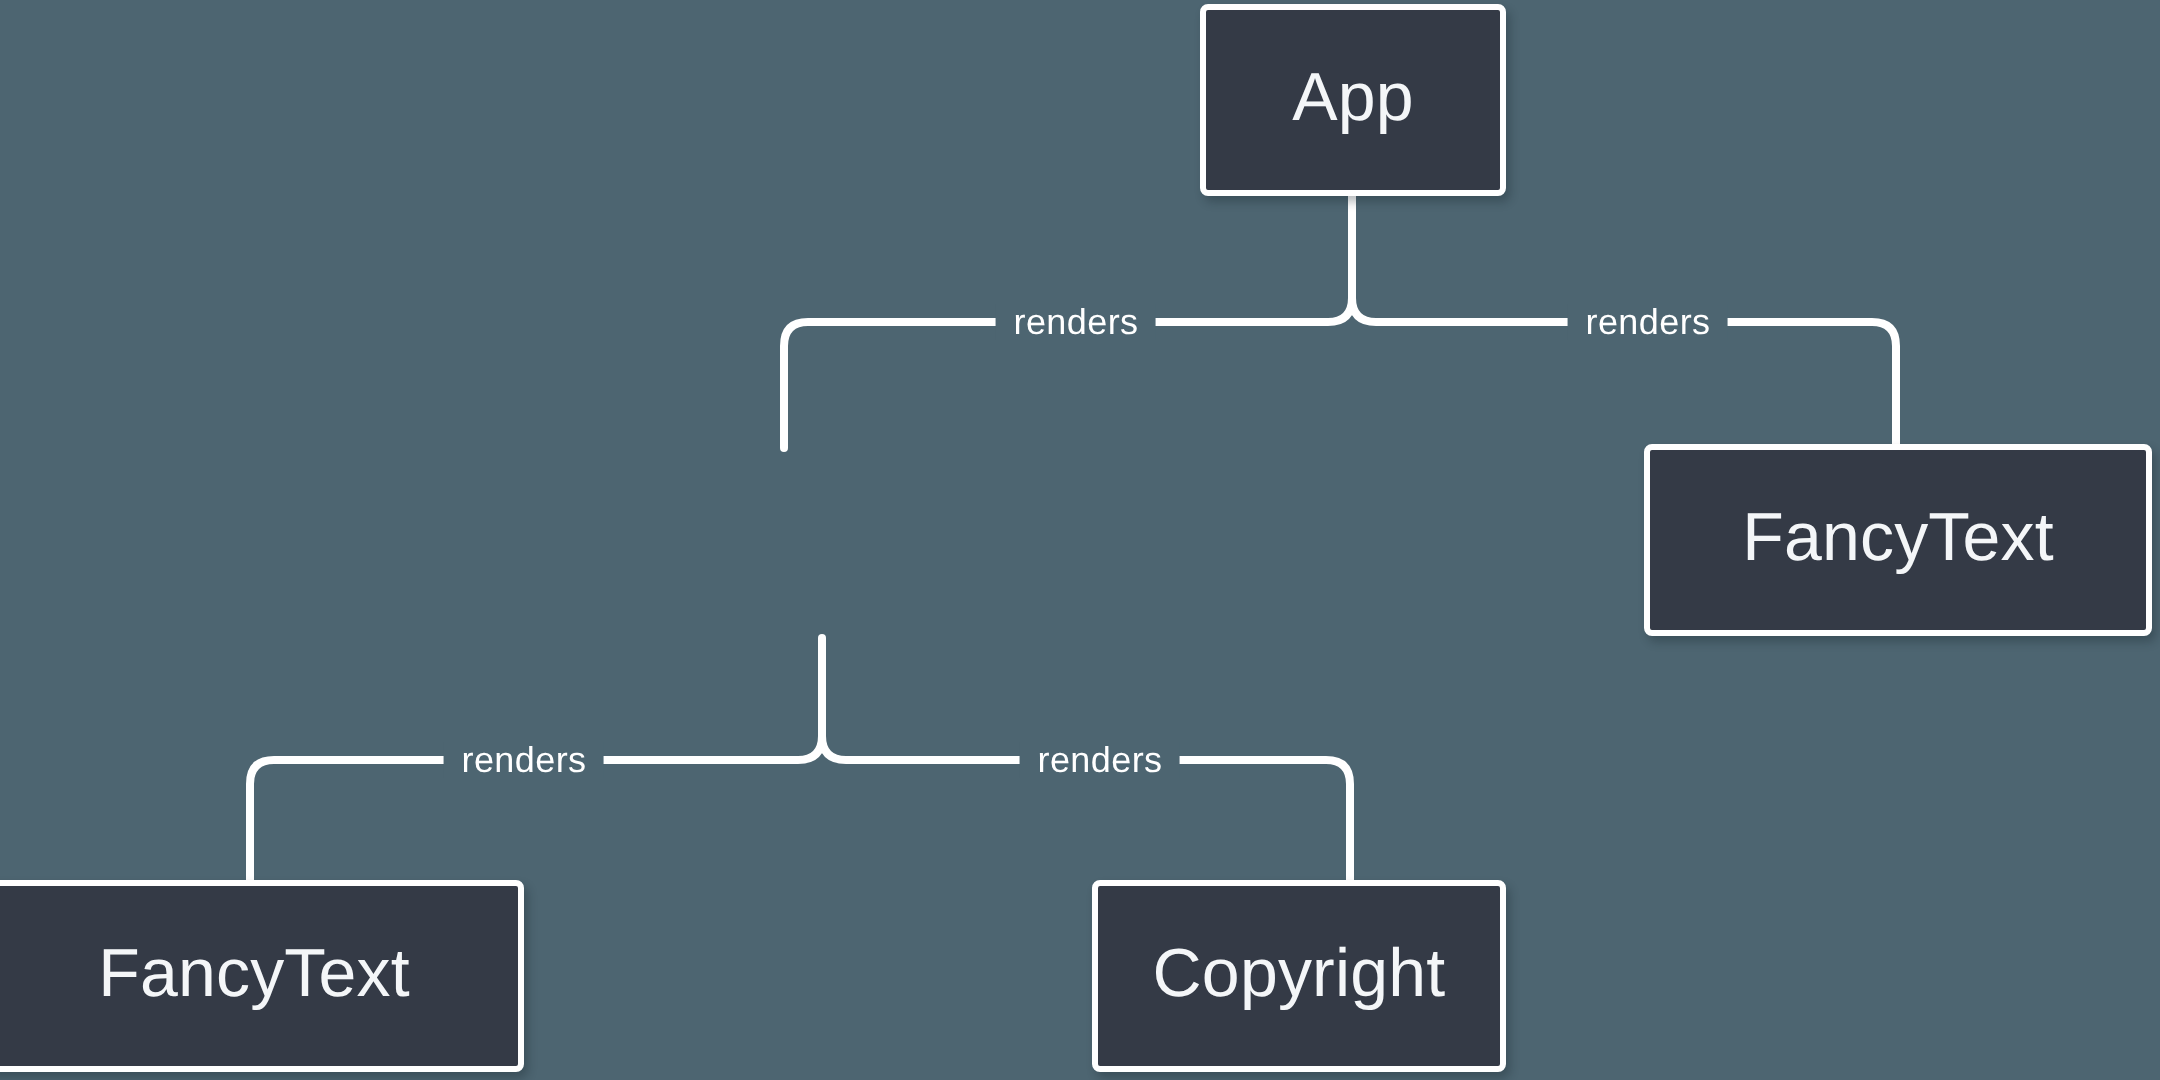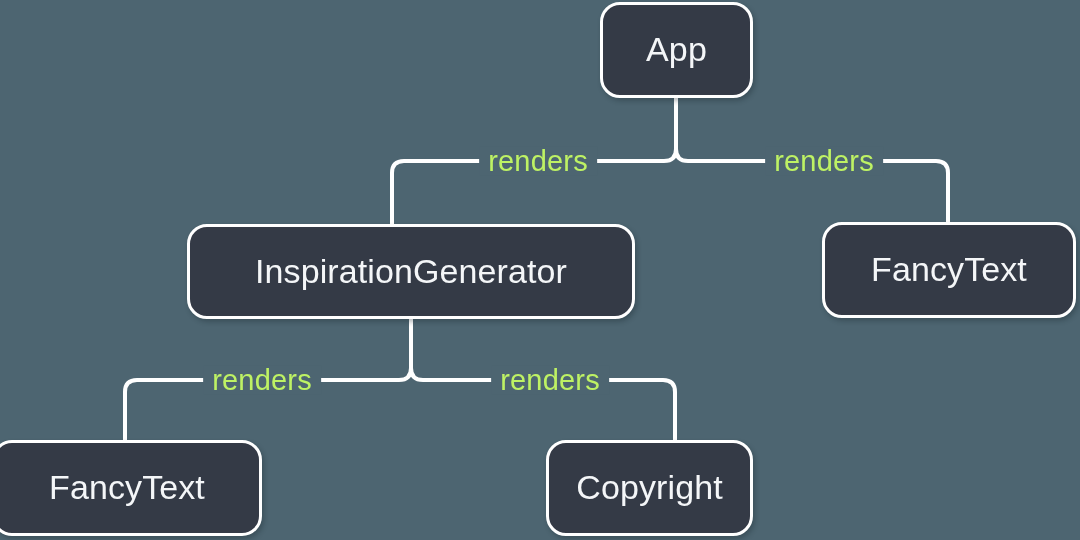--- a/index.html
+++ b/index.html
@@ -25,21 +25,21 @@
     height: 540px;
     pointer-events: none;
   }
 
   
   .node {
     position: absolute;
     box-sizing: border-box;
     background: #343a46;
     border: 3px solid #ffffff;
-    border-radius: 20px;
+    border-radius: 4px;
     color: #f4f6f8;
     display: flex;
     align-items: center;
     justify-content: center;
     font-size: 34px;
     font-weight: 400;
     letter-spacing: 0.1px;
     line-height: 1;
     white-space: nowrap;
     box-shadow: 2px 3px 5px rgba(20,32,40,0.30);
@@ -51,22 +51,22 @@
 
   #node-app            { left: 600px; top: 2px;   width: 153px; height: 96px; }
   #node-inspiration    { left: 187px; top: 224px; width: 448px; height: 95px; }
   #node-fancytext-right{ left: 822px; top: 222px; width: 254px; height: 96px; }
   #node-fancytext-left { left: -8px;  top: 440px; width: 270px; height: 96px; }
   #node-copyright      { left: 546px; top: 440px; width: 207px; height: 96px; }
 
   
   .edge-label {
     position: absolute;
-    color: #bef264;
-    font-size: 29px;
+    color: #ffffff;
+    font-size: 18px;
     font-weight: 500;
     letter-spacing: 0.2px;
     line-height: 1;
     background: #4d6571;
     padding: 0 9px;
     white-space: nowrap;
     transform: translate(-50%, -50%);
   }
   #label-app-inspiration  { left: 538px; top: 161px; }
   #label-app-fancytext    { left: 824px; top: 161px; }
@@ -88,23 +88,20 @@
       <path d="M 411 319 L 411 368"></path>
       <path d="M 411 368 Q 411 380 399 380 L 137 380 Q 125 380 125 392 L 125 440"></path>
       <path d="M 411 368 Q 411 380 423 380 L 663 380 Q 675 380 675 392 L 675 440"></path>
     </g>
   </svg>
 
   <div class="node" id="node-app">
     <span class="node-label">App</span>
   </div>
 
-  <div class="node" id="node-inspiration">
-    <span class="node-label">InspirationGenerator</span>
-  </div>
 
   <div class="node" id="node-fancytext-right">
     <span class="node-label">FancyText</span>
   </div>
 
   <div class="node" id="node-fancytext-left">
     <span class="node-label">FancyText</span>
   </div>
 
   <div class="node" id="node-copyright">

